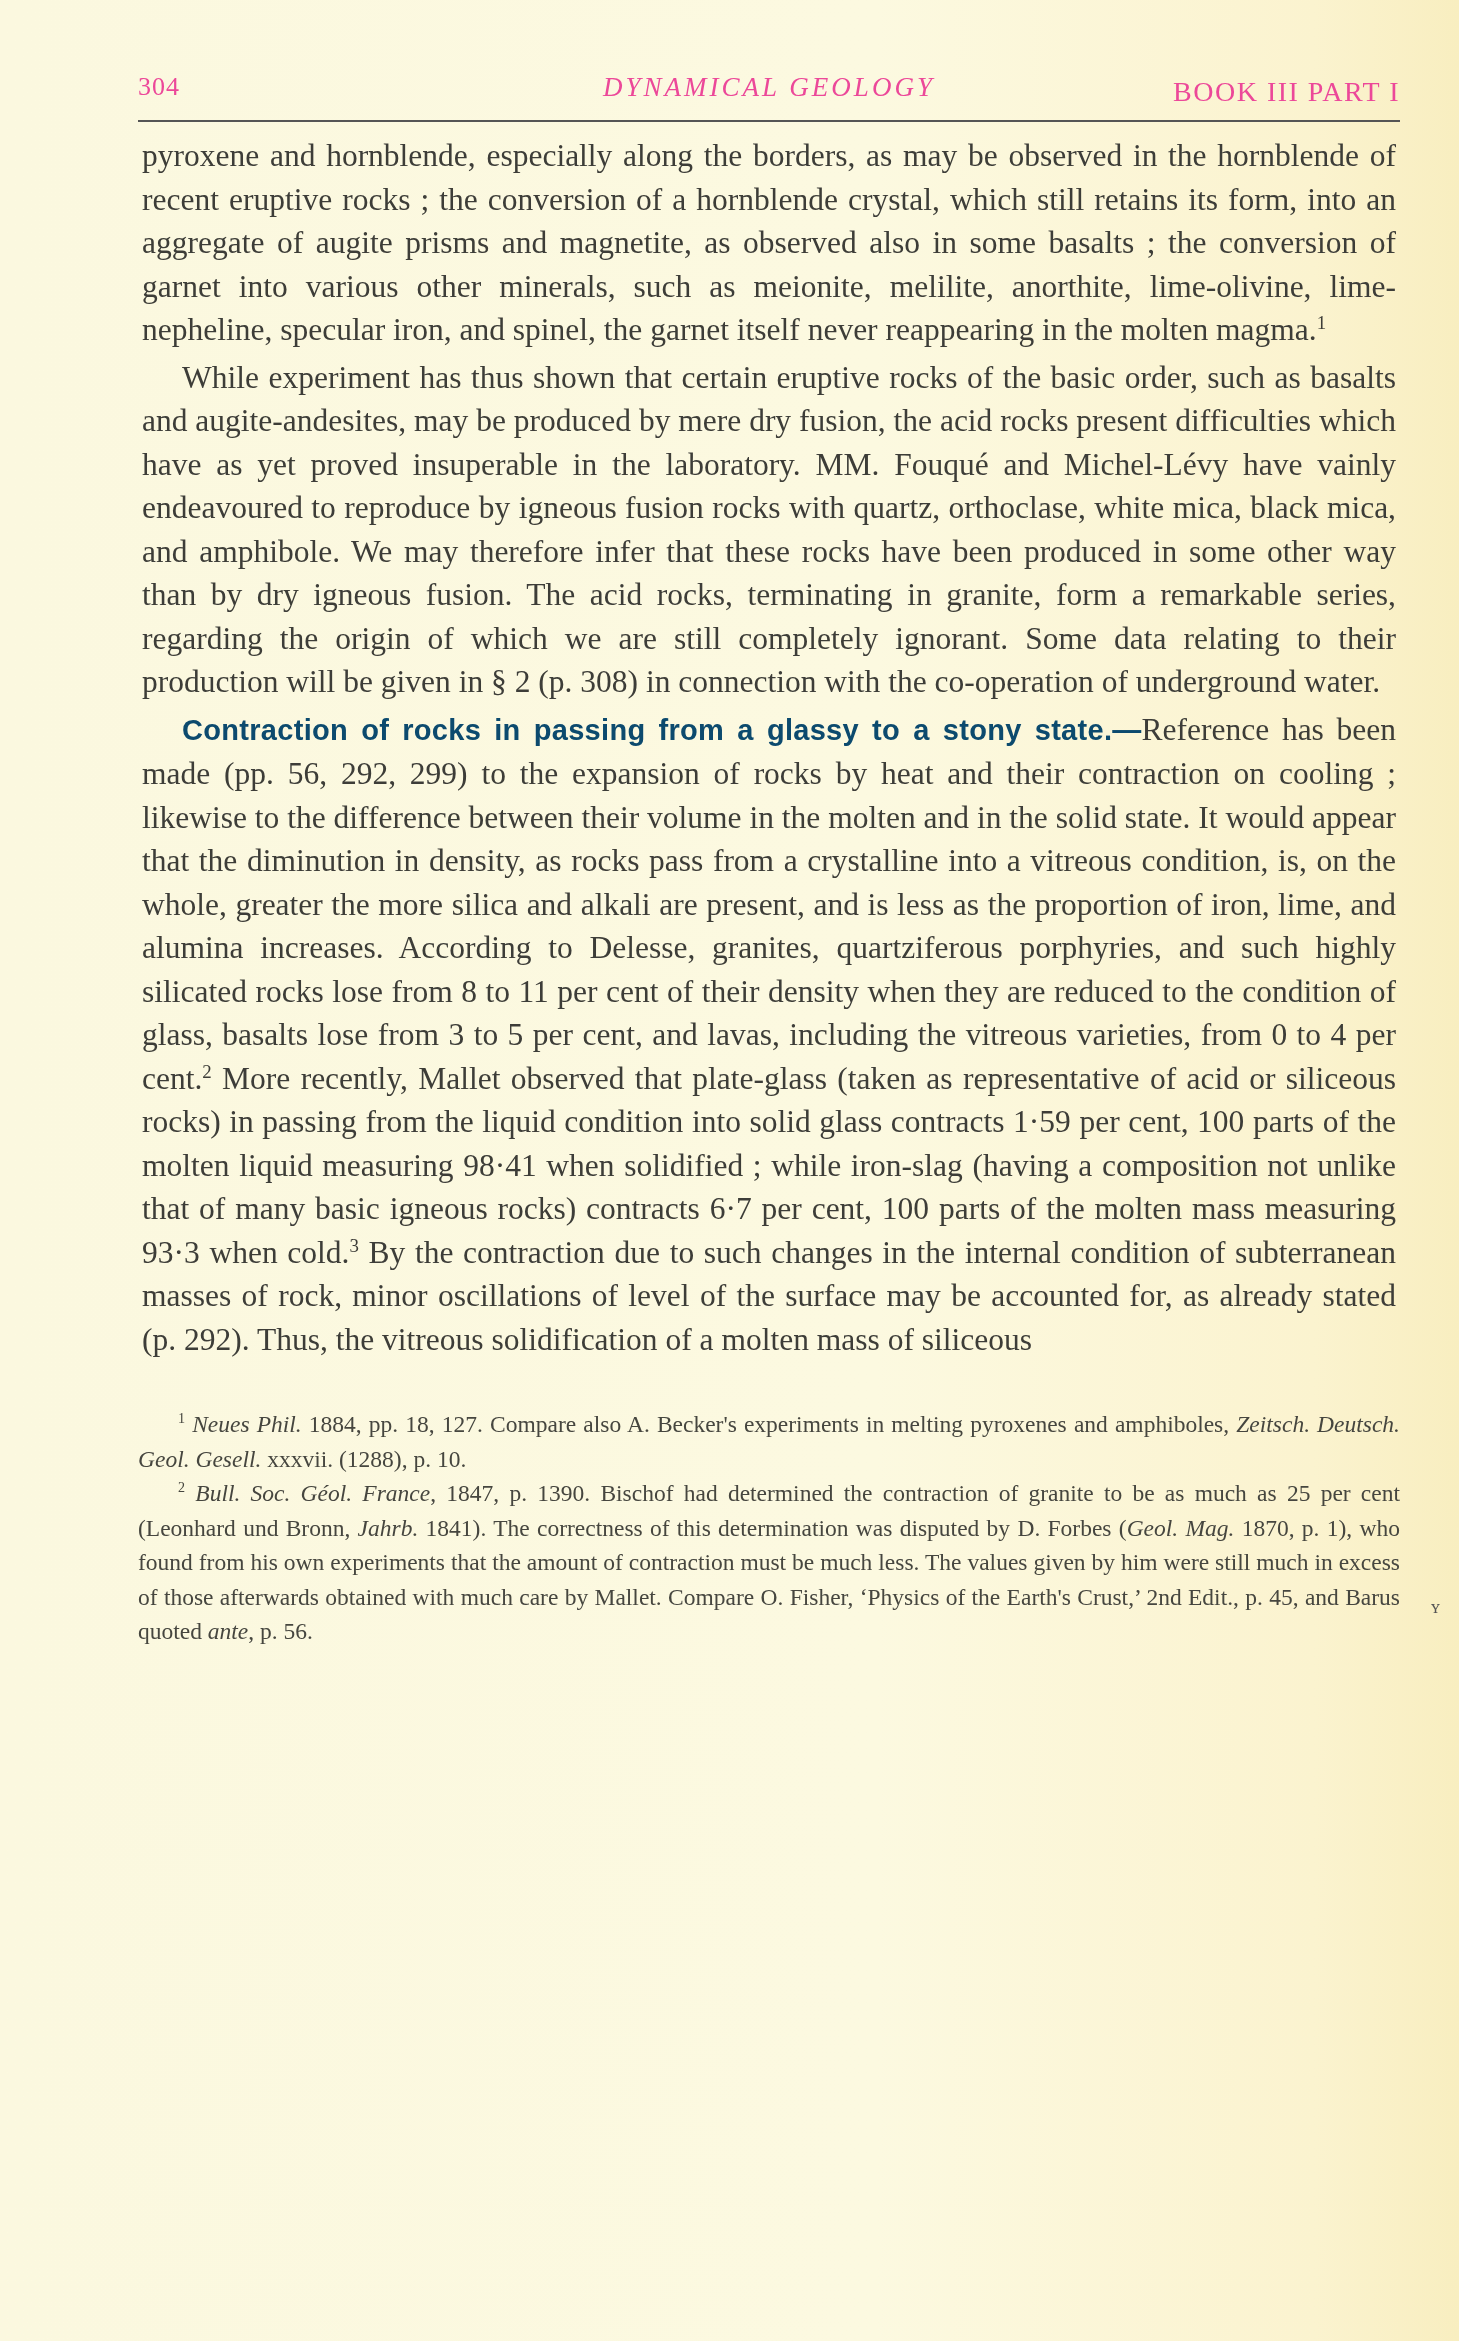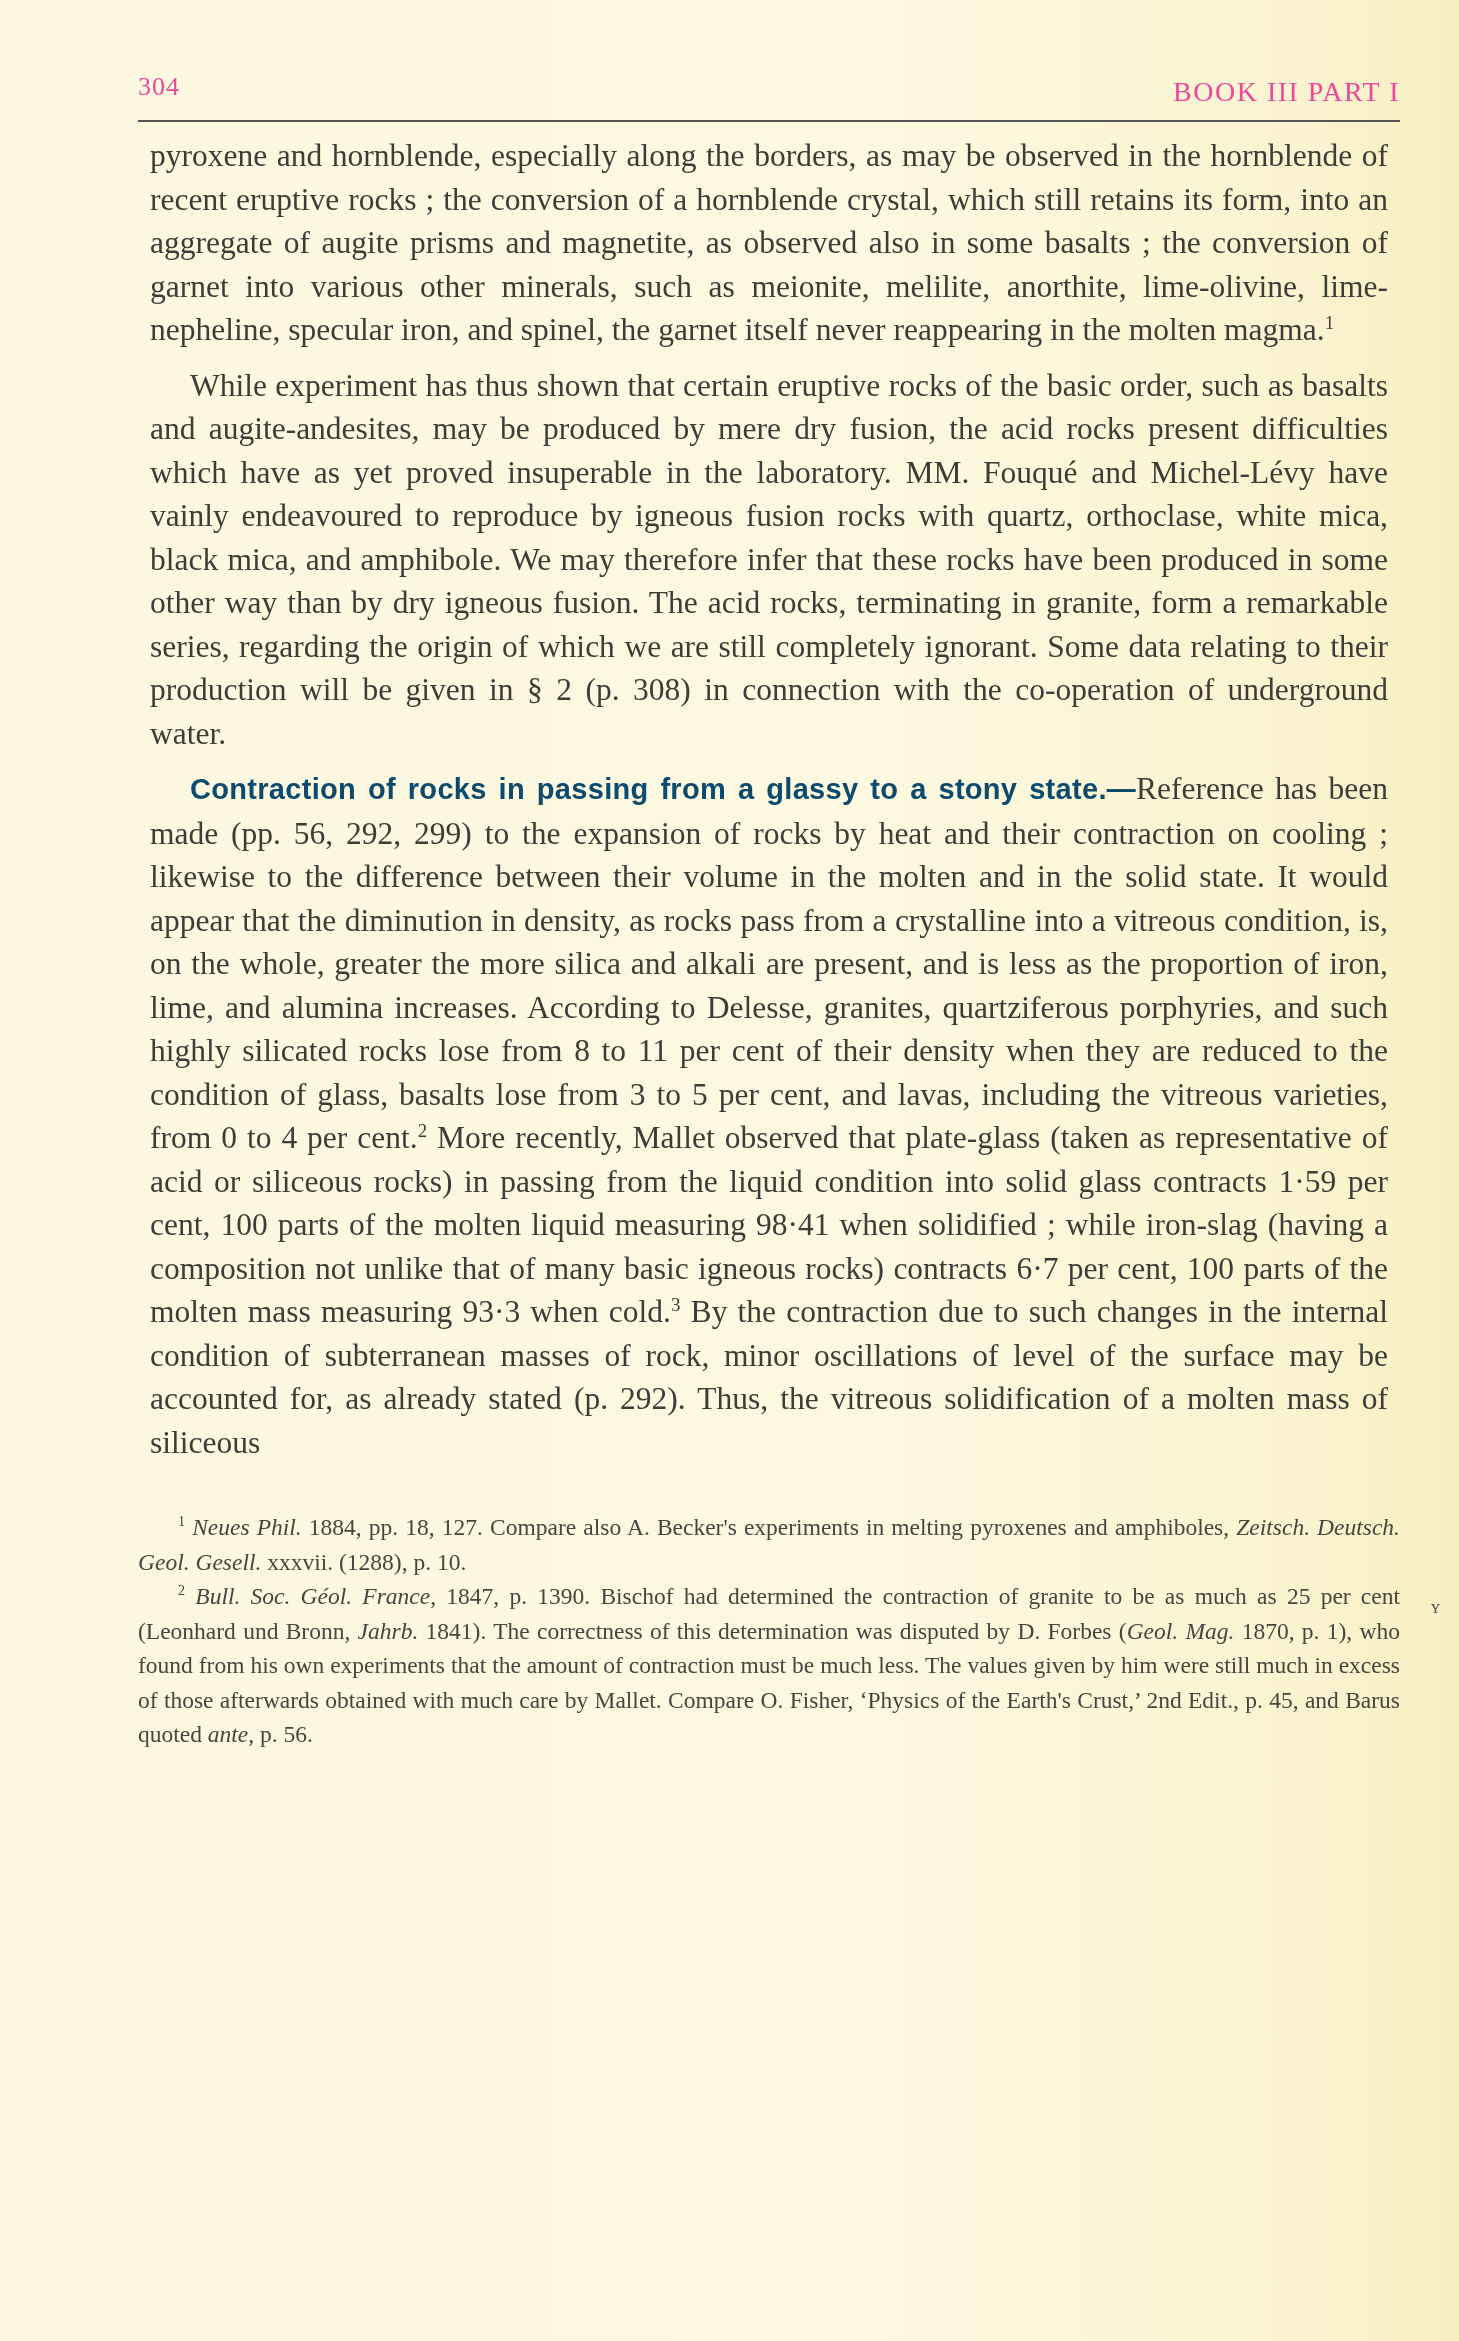--- a/index.html
+++ b/index.html
@@ -34,21 +34,21 @@
     }
     .rule {
       height: 2px; background: #555; margin-top: 14px; margin-bottom: 12px;
     }
     .body-text {
       font-size: 31.5px;
       line-height: 43.5px;
       text-align: justify;
       color: #3d3d38;
     }
-    .body-text p { margin: 12px; }
+    .body-text p { margin: 4px; }
     .body-text p.indent { text-indent: 40px; }
     .heading-run {
       font-family: "Liberation Sans", "DejaVu Sans", sans-serif;
       font-weight: bold;
       font-size: 29px;
       letter-spacing: 0.3px;
       color: #0c4a6e;
     }
     sup { font-size: 60%; line-height: 0; vertical-align: super; }
     .footnotes {
@@ -64,20 +64,21 @@
       position: absolute; left: 1431px; top: 1597px;
       font-size: 18px; color: #555;
     }
   </style>
 </head>
 <body>
 
 <div class="page">
   <div class="running-head">
     <span class="pnum">304</span>
+    <span class="title">DYNAMICAL GEOLOGY</span>
     <span class="section">BOOK III PART I</span>
   </div>
   <div class="rule"></div>
 
   <div class="body-text">
     <p><span>pyroxene and hornblende, especially along the borders, as may be observed in the hornblende of recent eruptive rocks ; the conversion of a hornblende crystal, which still retains its form, into an aggregate of augite prisms and magnetite, as observed also in some basalts ; the conversion of garnet into various other minerals, such as meionite, melilite, anorthite, lime-olivine, lime-nepheline, specular iron, and spinel, the garnet itself never reappearing in the molten magma.</span><sup>1</sup></p>
     <p class="indent">While experiment has thus shown that certain eruptive rocks of the basic order, such as basalts and augite-andesites, may be produced by mere dry fusion, the acid rocks present difficulties which have as yet proved insuperable in the laboratory.  MM. Fouqué and Michel-Lévy have vainly endeavoured to reproduce by igneous fusion rocks with quartz, orthoclase, white mica, black mica, and amphibole.  We may therefore infer that these rocks have been produced in some other way than by dry igneous fusion.  The acid rocks, terminating in granite, form a remarkable series, regarding the origin of which we are still completely ignorant.  Some data relating to their production will be given in § 2 (p. 308) in connection with the co-operation of underground water.</p>
     <p class="indent"><span class="heading-run">Contraction of rocks in passing from a glassy to a stony state.—</span><span>Reference has been made (pp. 56, 292, 299) to the expansion of rocks by heat and their contraction on cooling ; likewise to the difference between their volume in the molten and in the solid state.  It would appear that the diminution in density, as rocks pass from a crystalline into a vitreous condition, is, on the whole, greater the more silica and alkali are present, and is less as the proportion of iron, lime, and alumina increases.  According to Delesse, granites, quartziferous porphyries, and such highly silicated rocks lose from 8 to 11 per cent of their density when they are reduced to the condition of glass, basalts lose from 3 to 5 per cent, and lavas, including the vitreous varieties, from 0 to 4 per cent.</span><sup>2</sup><span>  More recently, Mallet observed that plate-glass (taken as representative of acid or siliceous rocks) in passing from the liquid condition into solid glass contracts 1·59 per cent, 100 parts of the molten liquid measuring 98·41 when solidified ; while iron-slag (having a composition not unlike that of many basic igneous rocks) contracts 6·7 per cent, 100 parts of the molten mass measuring 93·3 when cold.</span><sup>3</sup><span>  By the contraction due to such changes in the internal condition of subterranean masses of rock, minor oscillations of level of the surface may be accounted for, as already stated (p. 292).  Thus, the vitreous solidification of a molten mass of siliceous</span></p>
   </div>
 

